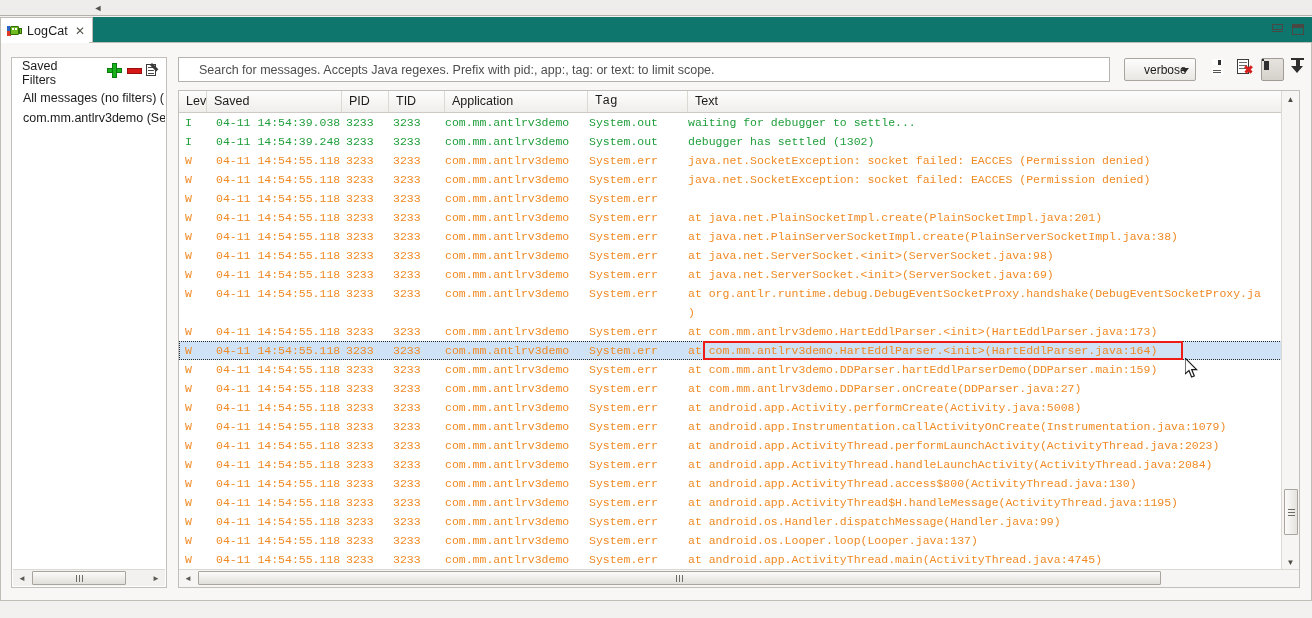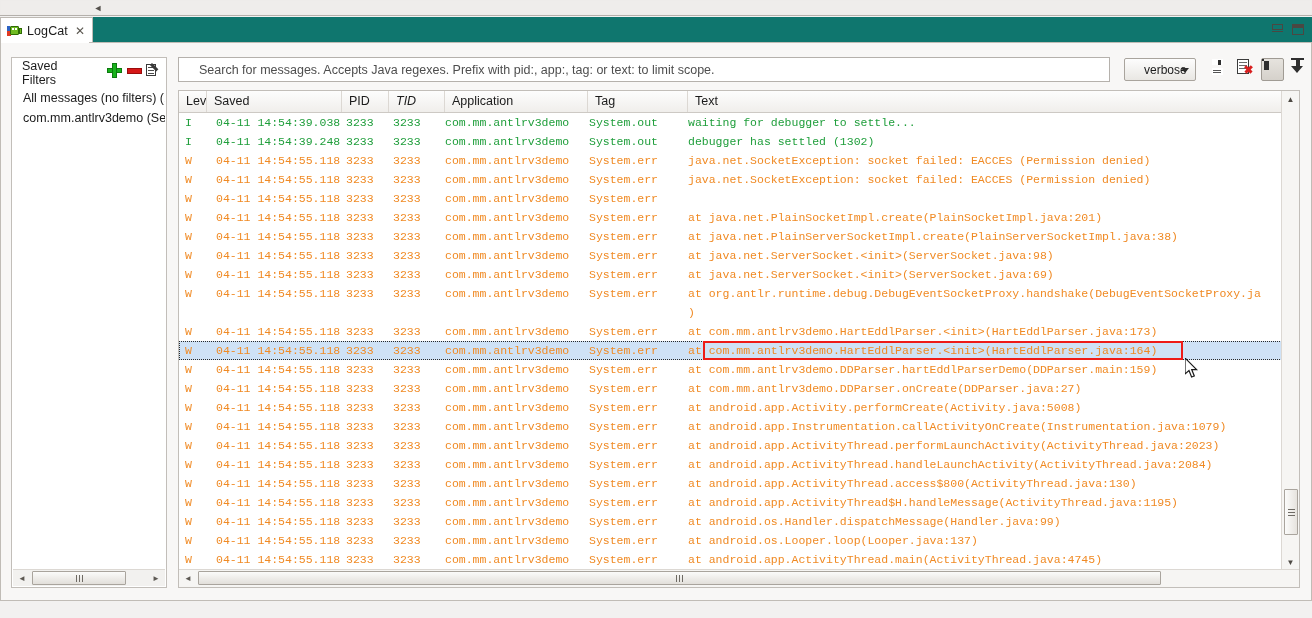--- a/index.html
+++ b/index.html
@@ -505,23 +505,23 @@
             <span class="stem"></span><span class="head"></span><span class="base"></span>
           </span>
         </div>
       </div>
 
       <div class="log-table-wrap">
         <div class="log-header" id="log-header">
             <div class="hcell" style="width: 28px;">Level</div>
             <div class="hcell" style="width: 135px;">Saved</div>
             <div class="hcell" style="width: 47px;">PID</div>
-            <div class="hcell" style="width: 56px; font-style: italic;">TID</div>
+            <div class="hcell" style="width: 56px;">TID</div>
             <div class="hcell" style="width: 143px;">Application</div>
-            <div class="hcell" style="width: 100px;">Tag</div>
+            <div class="hcell" style="width: 100px; font-family: Liberation Mono, monospace;">Tag</div>
             <div class="hcell" style="flex: 1 1 auto;">Text</div>
           </div>
         <div class="log-body" id="log-body">
             <div class="log-row">
               <div class="cell c-level lvl-I">I</div>
               <div class="cell c-time lvl-I">04-11 14:54:39.038</div>
               <div class="cell c-pid lvl-I">3233</div>
               <div class="cell c-tid lvl-I">3233</div>
               <div class="cell c-app lvl-I">com.mm.antlrv3demo</div>
               <div class="cell c-tag lvl-I">System.out</div>

